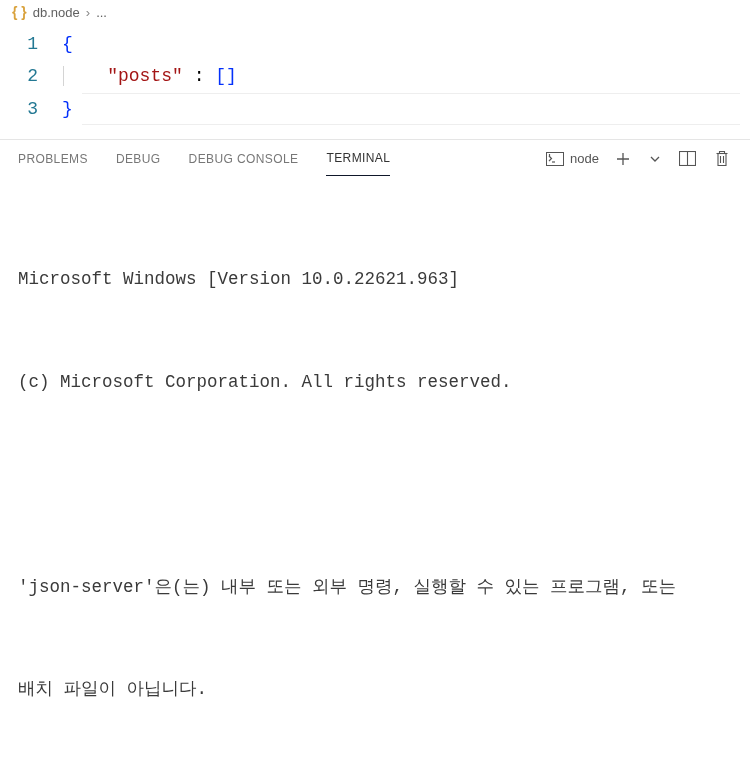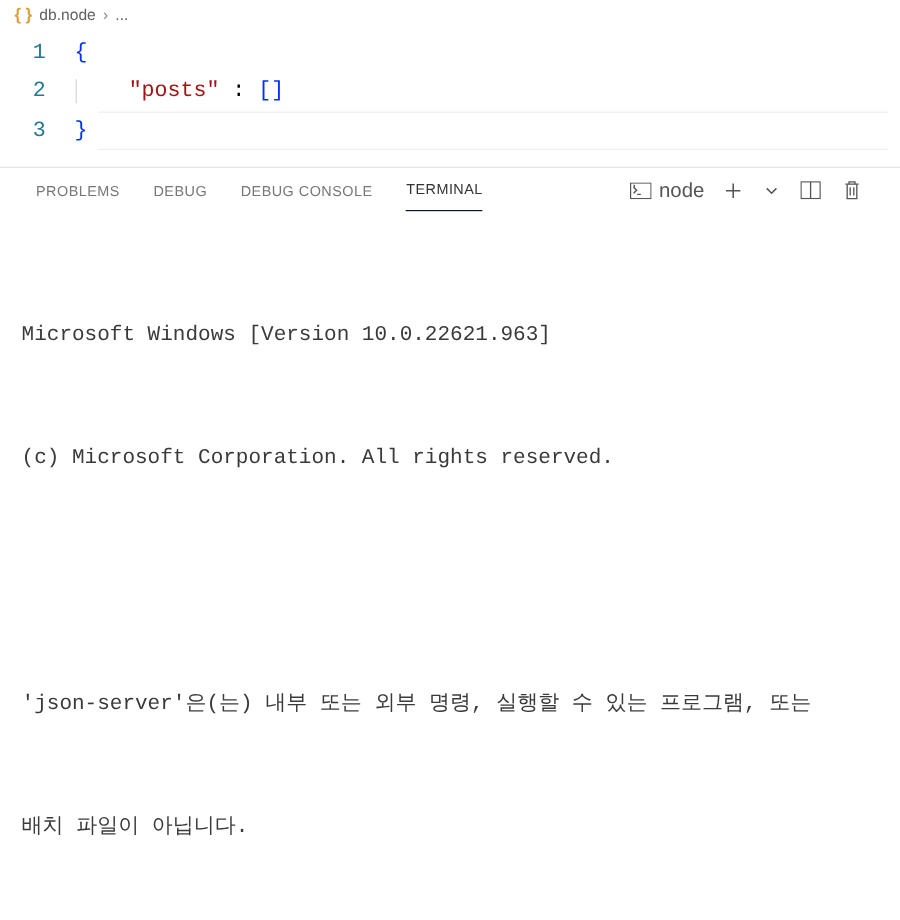--- a/index.html
+++ b/index.html
@@ -75,21 +75,21 @@
       top: 0;
       bottom: 0;
       border-top: 1px solid #eeeeee;
       border-bottom: 1px solid #eeeeee;
       pointer-events: none;
     }
     .panel-tabs {
       display: flex;
       align-items: center;
       border-top: 1px solid #e5e5e5;
-      padding: 0 30px;
+      padding: 0 18px;
       gap: 28px;
       font-size: 12px;
       color: #777;
       height: 38px;
     }
     .panel-tab {
       letter-spacing: 0.4px;
       cursor: pointer;
       padding: 10px 0;
     }
@@ -101,21 +101,21 @@
       margin-left: auto;
       display: flex;
       align-items: center;
       gap: 14px;
       color: #555;
     }
     .shell-icon {
       display: inline-flex;
       align-items: center;
       gap: 6px;
-      font-size: 17px;
+      font-size: 13px;
     }
     .icon-btn {
       cursor: pointer;
       display: inline-flex;
       align-items: center;
       color: #555;
       padding: 2px;
     }
     svg { display: block; }
     .terminal-body {

